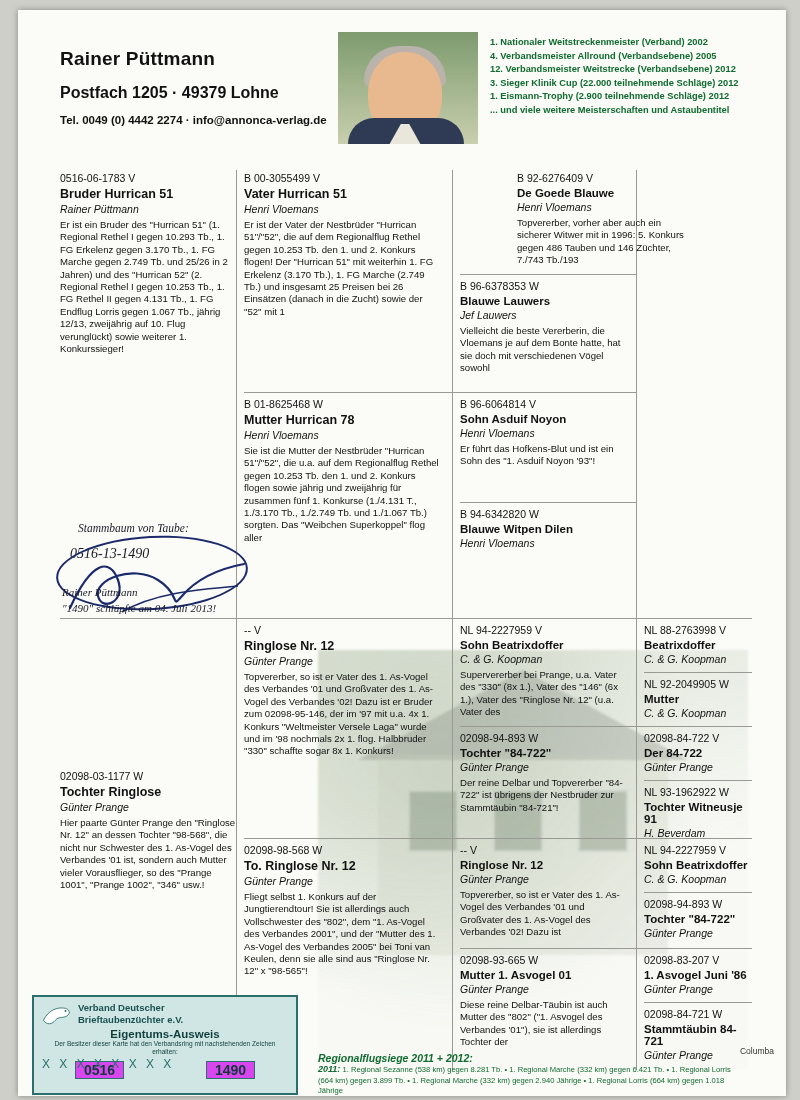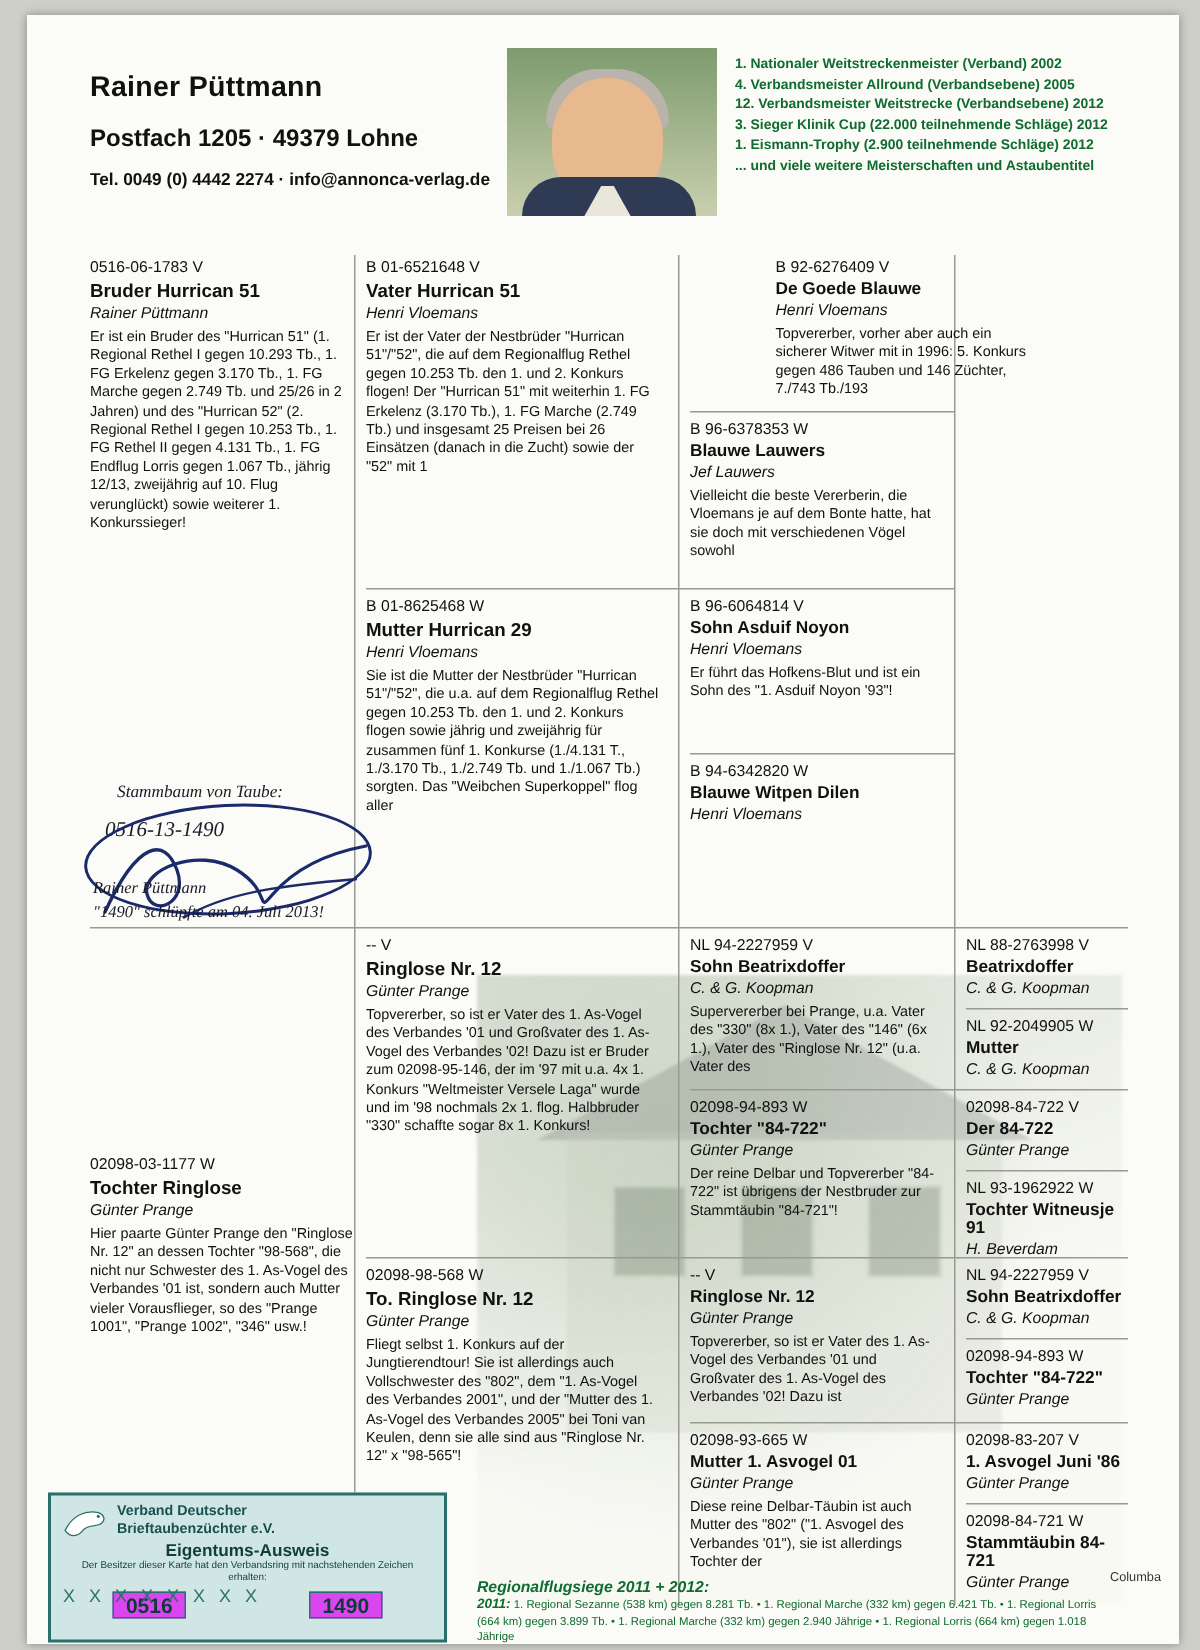--- a/index.html
+++ b/index.html
@@ -124,21 +124,21 @@
     <div class="vline" style="left:576px;top:0;height:900px;"></div>
 
     <div class="cell" style="left:0;top:2px;width:170px;">
       <div class="ring">0516-06-1783 V</div>
       <div class="nm">Bruder Hurrican 51</div>
       <div class="br">Rainer Püttmann</div>
       <div class="tx">Er ist ein Bruder des "Hurrican 51" (1. Regional Rethel I gegen 10.293 Tb., 1. FG Erkelenz gegen 3.170 Tb., 1. FG Marche gegen 2.749 Tb. und 25/26 in 2 Jahren) und des "Hurrican 52" (2. Regional Rethel I gegen 10.253 Tb., 1. FG Rethel II gegen 4.131 Tb., 1. FG Endflug Lorris gegen 1.067 Tb., jährig 12/13, zweijährig auf 10. Flug verunglückt) sowie weiterer 1. Konkurssieger!</div>
     </div>
 
     <div class="cell" style="left:184px;top:2px;width:196px;">
-      <div class="ring">B 01-6521648 V</div>
+      <div class="ring">B 00-3055499 V</div>
       <div class="nm">Vater Hurrican 51</div>
       <div class="br">Henri Vloemans</div>
       <div class="tx">Er ist der Vater der Nestbrüder "Hurrican 51"/"52", die auf dem Regionalflug Rethel gegen 10.253 Tb. den 1. und 2. Konkurs flogen! Der "Hurrican 51" mit weiterhin 1. FG Erkelenz (3.170 Tb.), 1. FG Marche (2.749 Tb.) und insgesamt 25 Preisen bei 26 Einsätzen (danach in die Zucht) sowie der "52" mit 1</div>
     </div>
 
     <div class="cell" style="left:413px;top:2px;width:168px;margin-left:44px;">
       <div class="ring">B 92-6276409 V</div>
       <div class="nm sm">De Goede Blauwe</div>
       <div class="br">Henri Vloemans</div>
       <div class="tx">Topvererber, vorher aber auch ein sicherer Witwer mit in 1996: 5. Konkurs gegen 486 Tauben und 146 Züchter, 7./743 Tb./193</div>
@@ -148,21 +148,21 @@
     <div class="cell" style="left:400px;top:110px;width:168px;">
       <div class="ring">B 96-6378353 W</div>
       <div class="nm sm">Blauwe Lauwers</div>
       <div class="br">Jef Lauwers</div>
       <div class="tx">Vielleicht die beste Vererberin, die Vloemans je auf dem Bonte hatte, hat sie doch mit verschiedenen Vögel sowohl</div>
     </div>
     <div class="sep" style="left:184px;top:222px;width:392px;"></div>
 
     <div class="cell" style="left:184px;top:228px;width:196px;">
       <div class="ring">B 01-8625468 W</div>
-      <div class="nm">Mutter Hurrican 29</div>
+      <div class="nm">Mutter Hurrican 78</div>
       <div class="br">Henri Vloemans</div>
       <div class="tx">Sie ist die Mutter der Nestbrüder "Hurrican 51"/"52", die u.a. auf dem Regionalflug Rethel gegen 10.253 Tb. den 1. und 2. Konkurs flogen sowie jährig und zweijährig für zusammen fünf 1. Konkurse (1./4.131 T., 1./3.170 Tb., 1./2.749 Tb. und 1./1.067 Tb.) sorgten. Das "Weibchen Superkoppel" flog aller</div>
     </div>
 
     <div class="cell" style="left:400px;top:228px;width:168px;">
       <div class="ring">B 96-6064814 V</div>
       <div class="nm sm">Sohn Asduif Noyon</div>
       <div class="br">Henri Vloemans</div>
       <div class="tx">Er führt das Hofkens-Blut und ist ein Sohn des "1. Asduif Noyon '93"!</div>
     </div>

